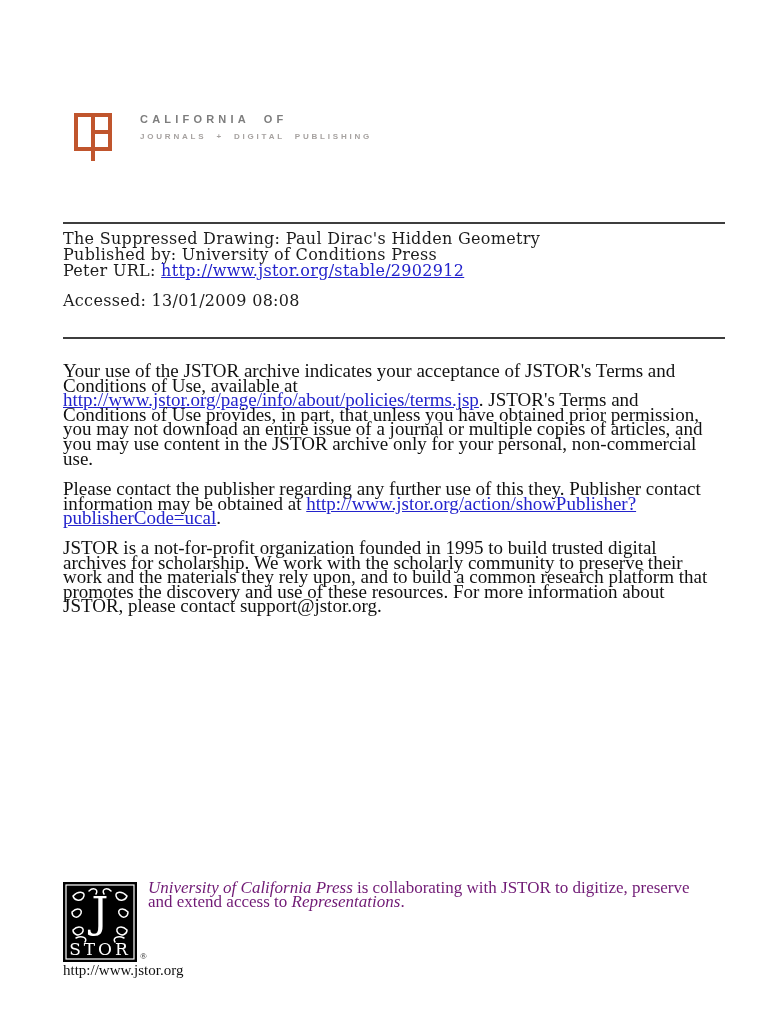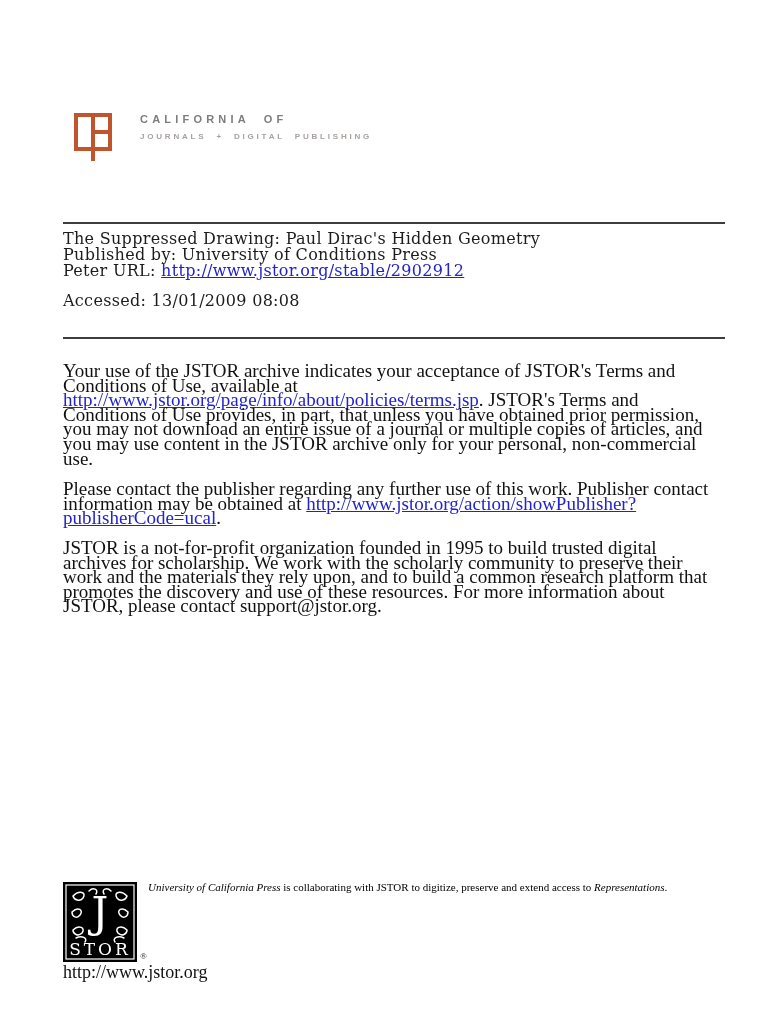--- a/index.html
+++ b/index.html
@@ -44,23 +44,23 @@
   
   .terms{position:absolute;left:63px;top:344px;width:652px;
       font-size:19px;line-height:14.6px;color:#111;margin-top:20px;}
   .terms p{margin-bottom:15px;}
   .terms p.gap-lg{margin-bottom:16px;}
 
   
   .jstor-logo{position:absolute;left:63px;top:882px;width:74px;height:80px;}
   .registered{position:absolute;left:140px;top:951px;font-size:9px;color:#222;}
   .collab{position:absolute;left:148px;top:881px;width:545px;
-      font-size:11px;line-height:13.5px;color:#000000;}
+      font-size:17px;line-height:13.5px;color:#701a75;}
   .collab i{font-style:italic;}
-  .jstor-url{position:absolute;left:63px;top:962px;font-size:18px;color:#111;}
+  .jstor-url{position:absolute;left:63px;top:962px;font-size:15px;color:#111;}
 </style>
 </head>
 <body>
 
 <div class="page">
 
   <div class="uc-logo-mark">
     <svg width="42" height="50" viewBox="0 0 42 50" aria-hidden="true">
       <g stroke="var(--logo_orange)" stroke-width="4" fill="none">
         <rect x="4" y="3" width="34" height="34"></rect>
@@ -80,21 +80,21 @@
     <div class="cit-line">The Suppressed Drawing: Paul Dirac's Hidden Geometry</div>
     <div class="cit-line">Published by: University of Conditions Press</div>
     <div class="cit-line"><span>Peter URL: </span><a>http://www.jstor.org/stable/2902912</a></div>
     <div class="cit-line cit-accessed">Accessed: 13/01/2009 08:08</div>
   </div>
 
   <div class="rule rule-bottom"></div>
 
   <div class="terms">
     <p class="gap-lg"><span>Your use of the JSTOR archive indicates your acceptance of JSTOR's Terms and Conditions of Use, available at </span><a>http://www.jstor.org/page/info/about/policies/terms.jsp</a><span>. JSTOR's Terms and Conditions of Use provides, in part, that unless you have obtained prior permission, you may not download an entire issue of a journal or multiple copies of articles, and you may use content in the JSTOR archive only for your personal, non-commercial use.</span></p>
-    <p><span>Please contact the publisher regarding any further use of this work. Publisher contact information may be obtained at </span><a>http://www.jstor.org/action/showPublisher?publisherCode=ucal</a><span>.</span></p>
+    <p><span>Please contact the publisher regarding any further use of this they. Publisher contact information may be obtained at </span><a>http://www.jstor.org/action/showPublisher?publisherCode=ucal</a><span>.</span></p>
     <p>JSTOR is a not-for-profit organization founded in 1995 to build trusted digital archives for scholarship. We work with the scholarly community to preserve their work and the materials they rely upon, and to build a common research platform that promotes the discovery and use of these resources. For more information about JSTOR, please contact support@jstor.org.</p>
   </div>
 
   <div class="jstor-logo">
     <svg width="74" height="80" viewBox="0 0 74 80" aria-hidden="true">
       <rect x="0" y="0" width="74" height="80" fill="var(--jstor_logo_bg)"></rect>
       <rect x="3" y="3" width="68" height="74" fill="none" stroke="#ffffff" stroke-width="1.2"></rect>
       <g fill="none" stroke="#ffffff" stroke-width="1.5" stroke-linecap="round">
         <path d="M10 14 C16 8, 24 10, 20 16 C17 20, 11 18, 10 14"></path>
         <path d="M9 30 C15 24, 21 28, 17 33 C14 37, 9 35, 9 30"></path>

